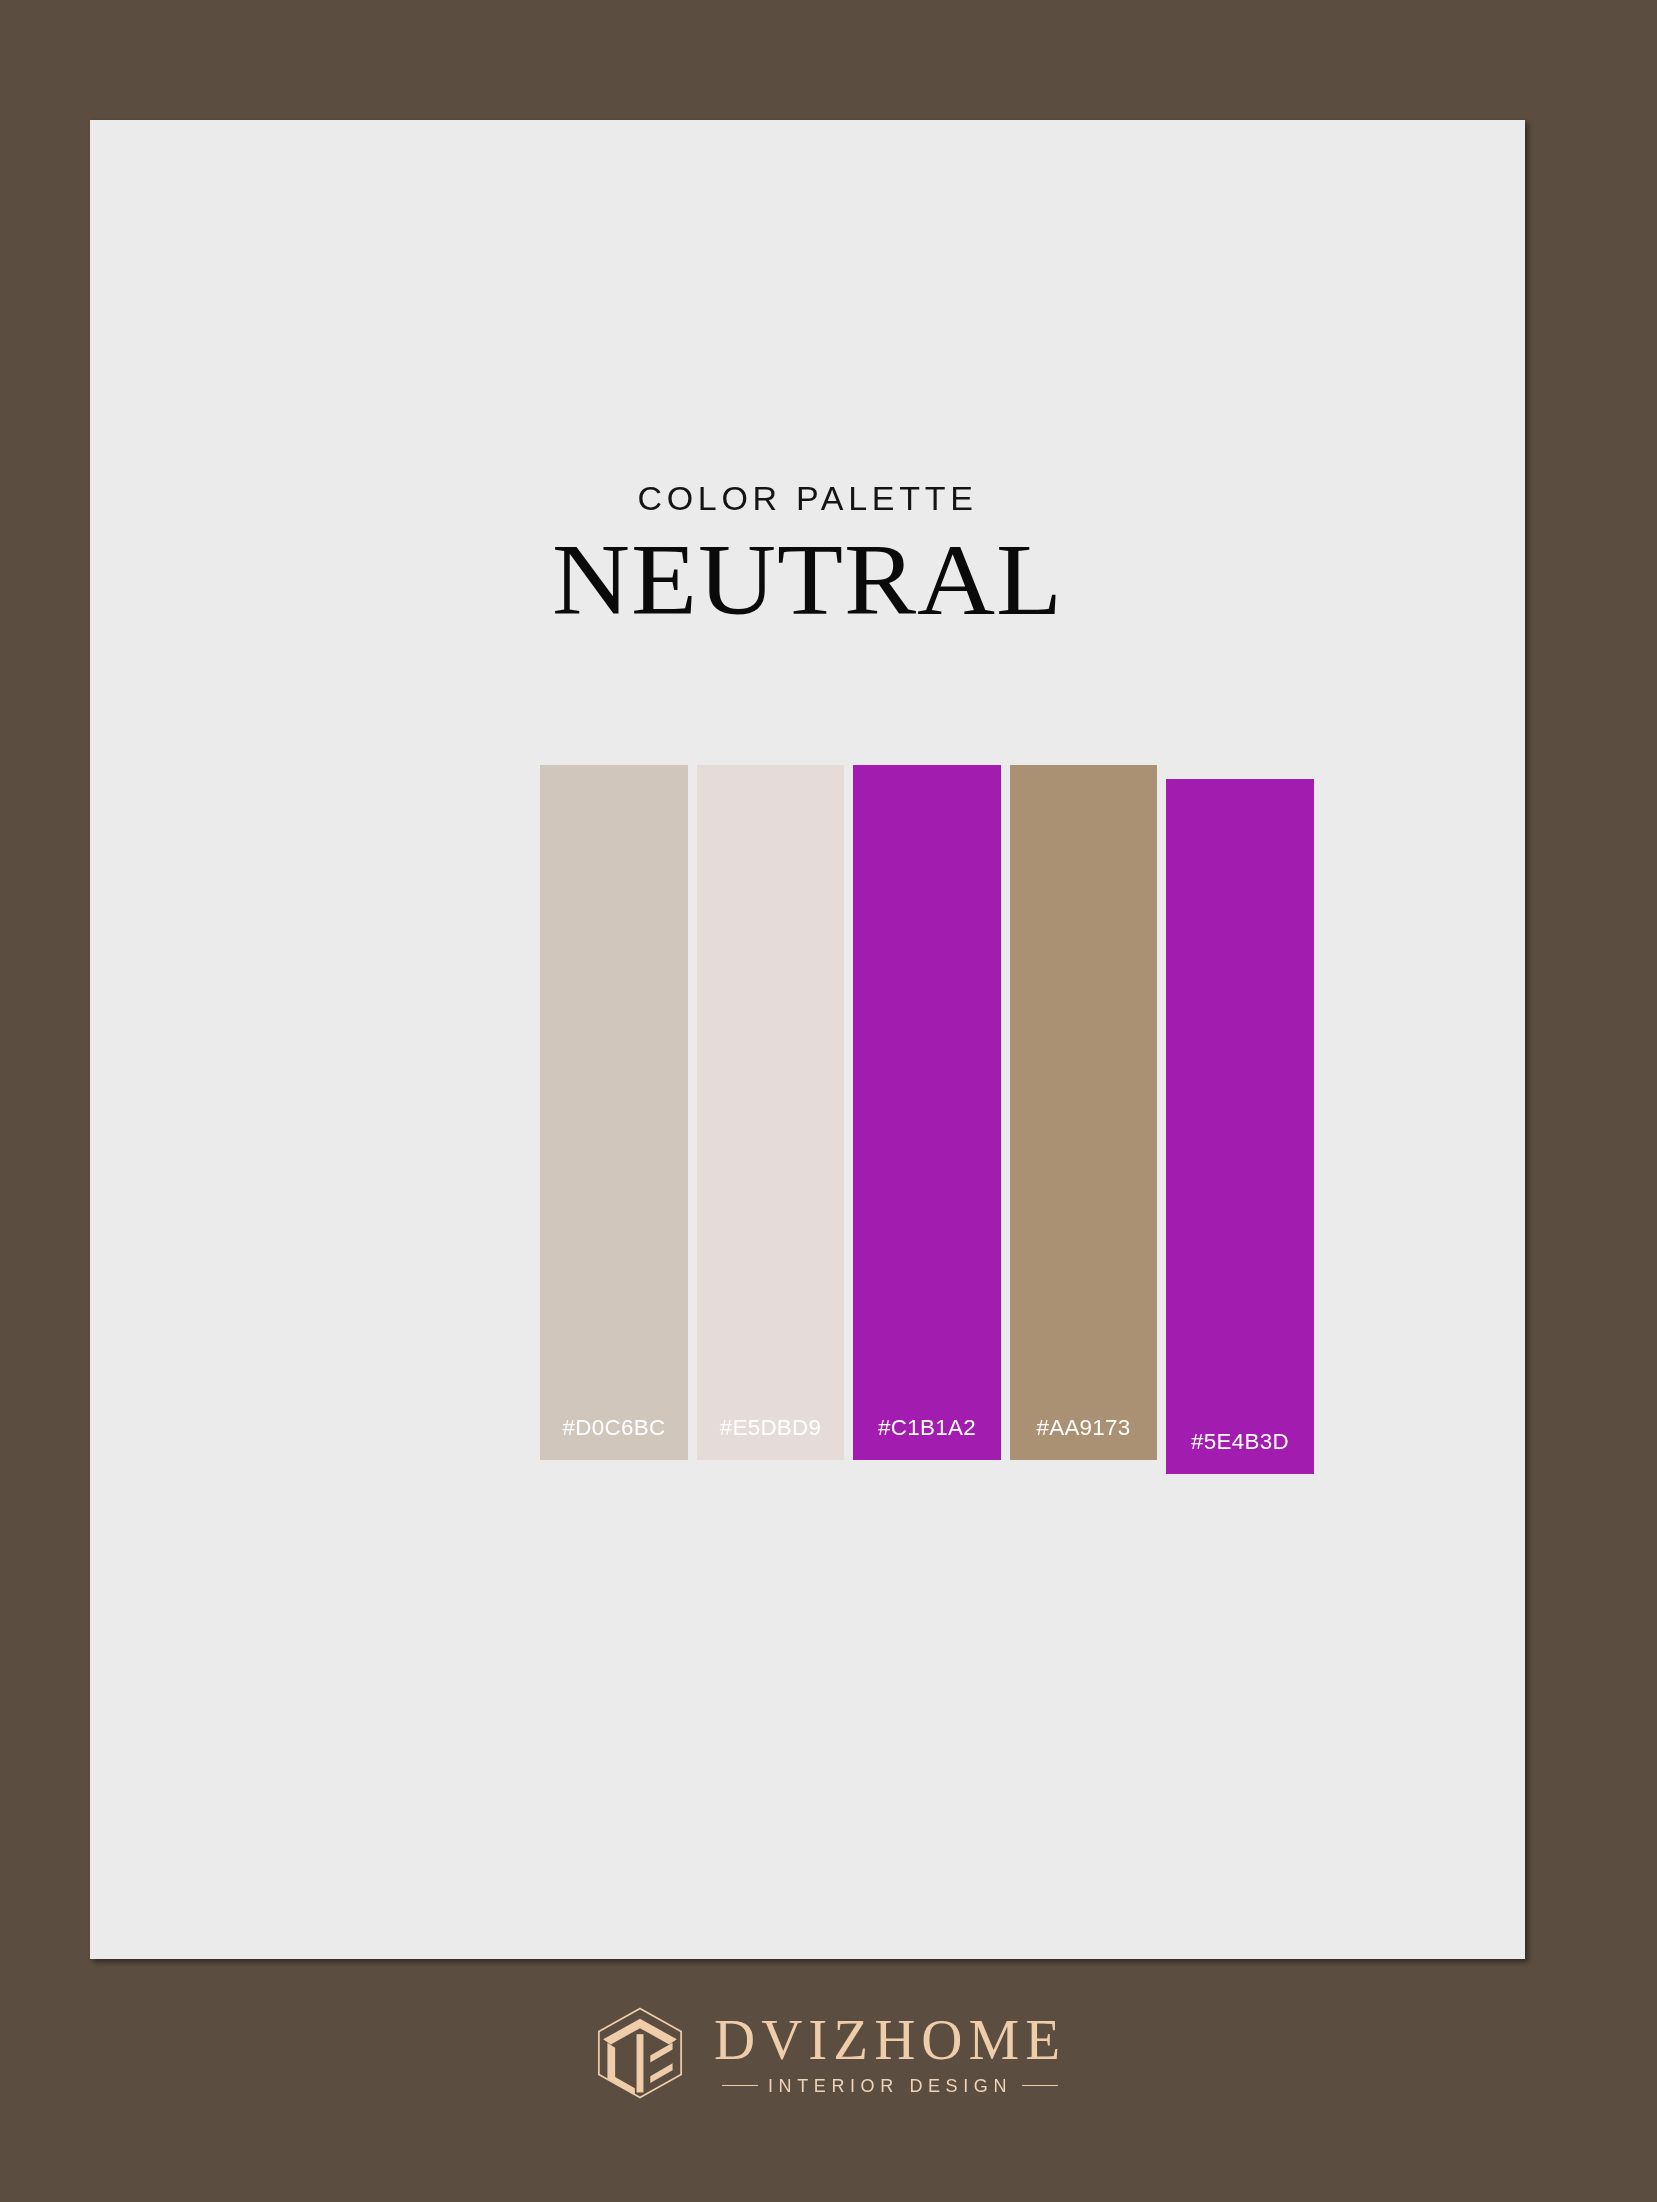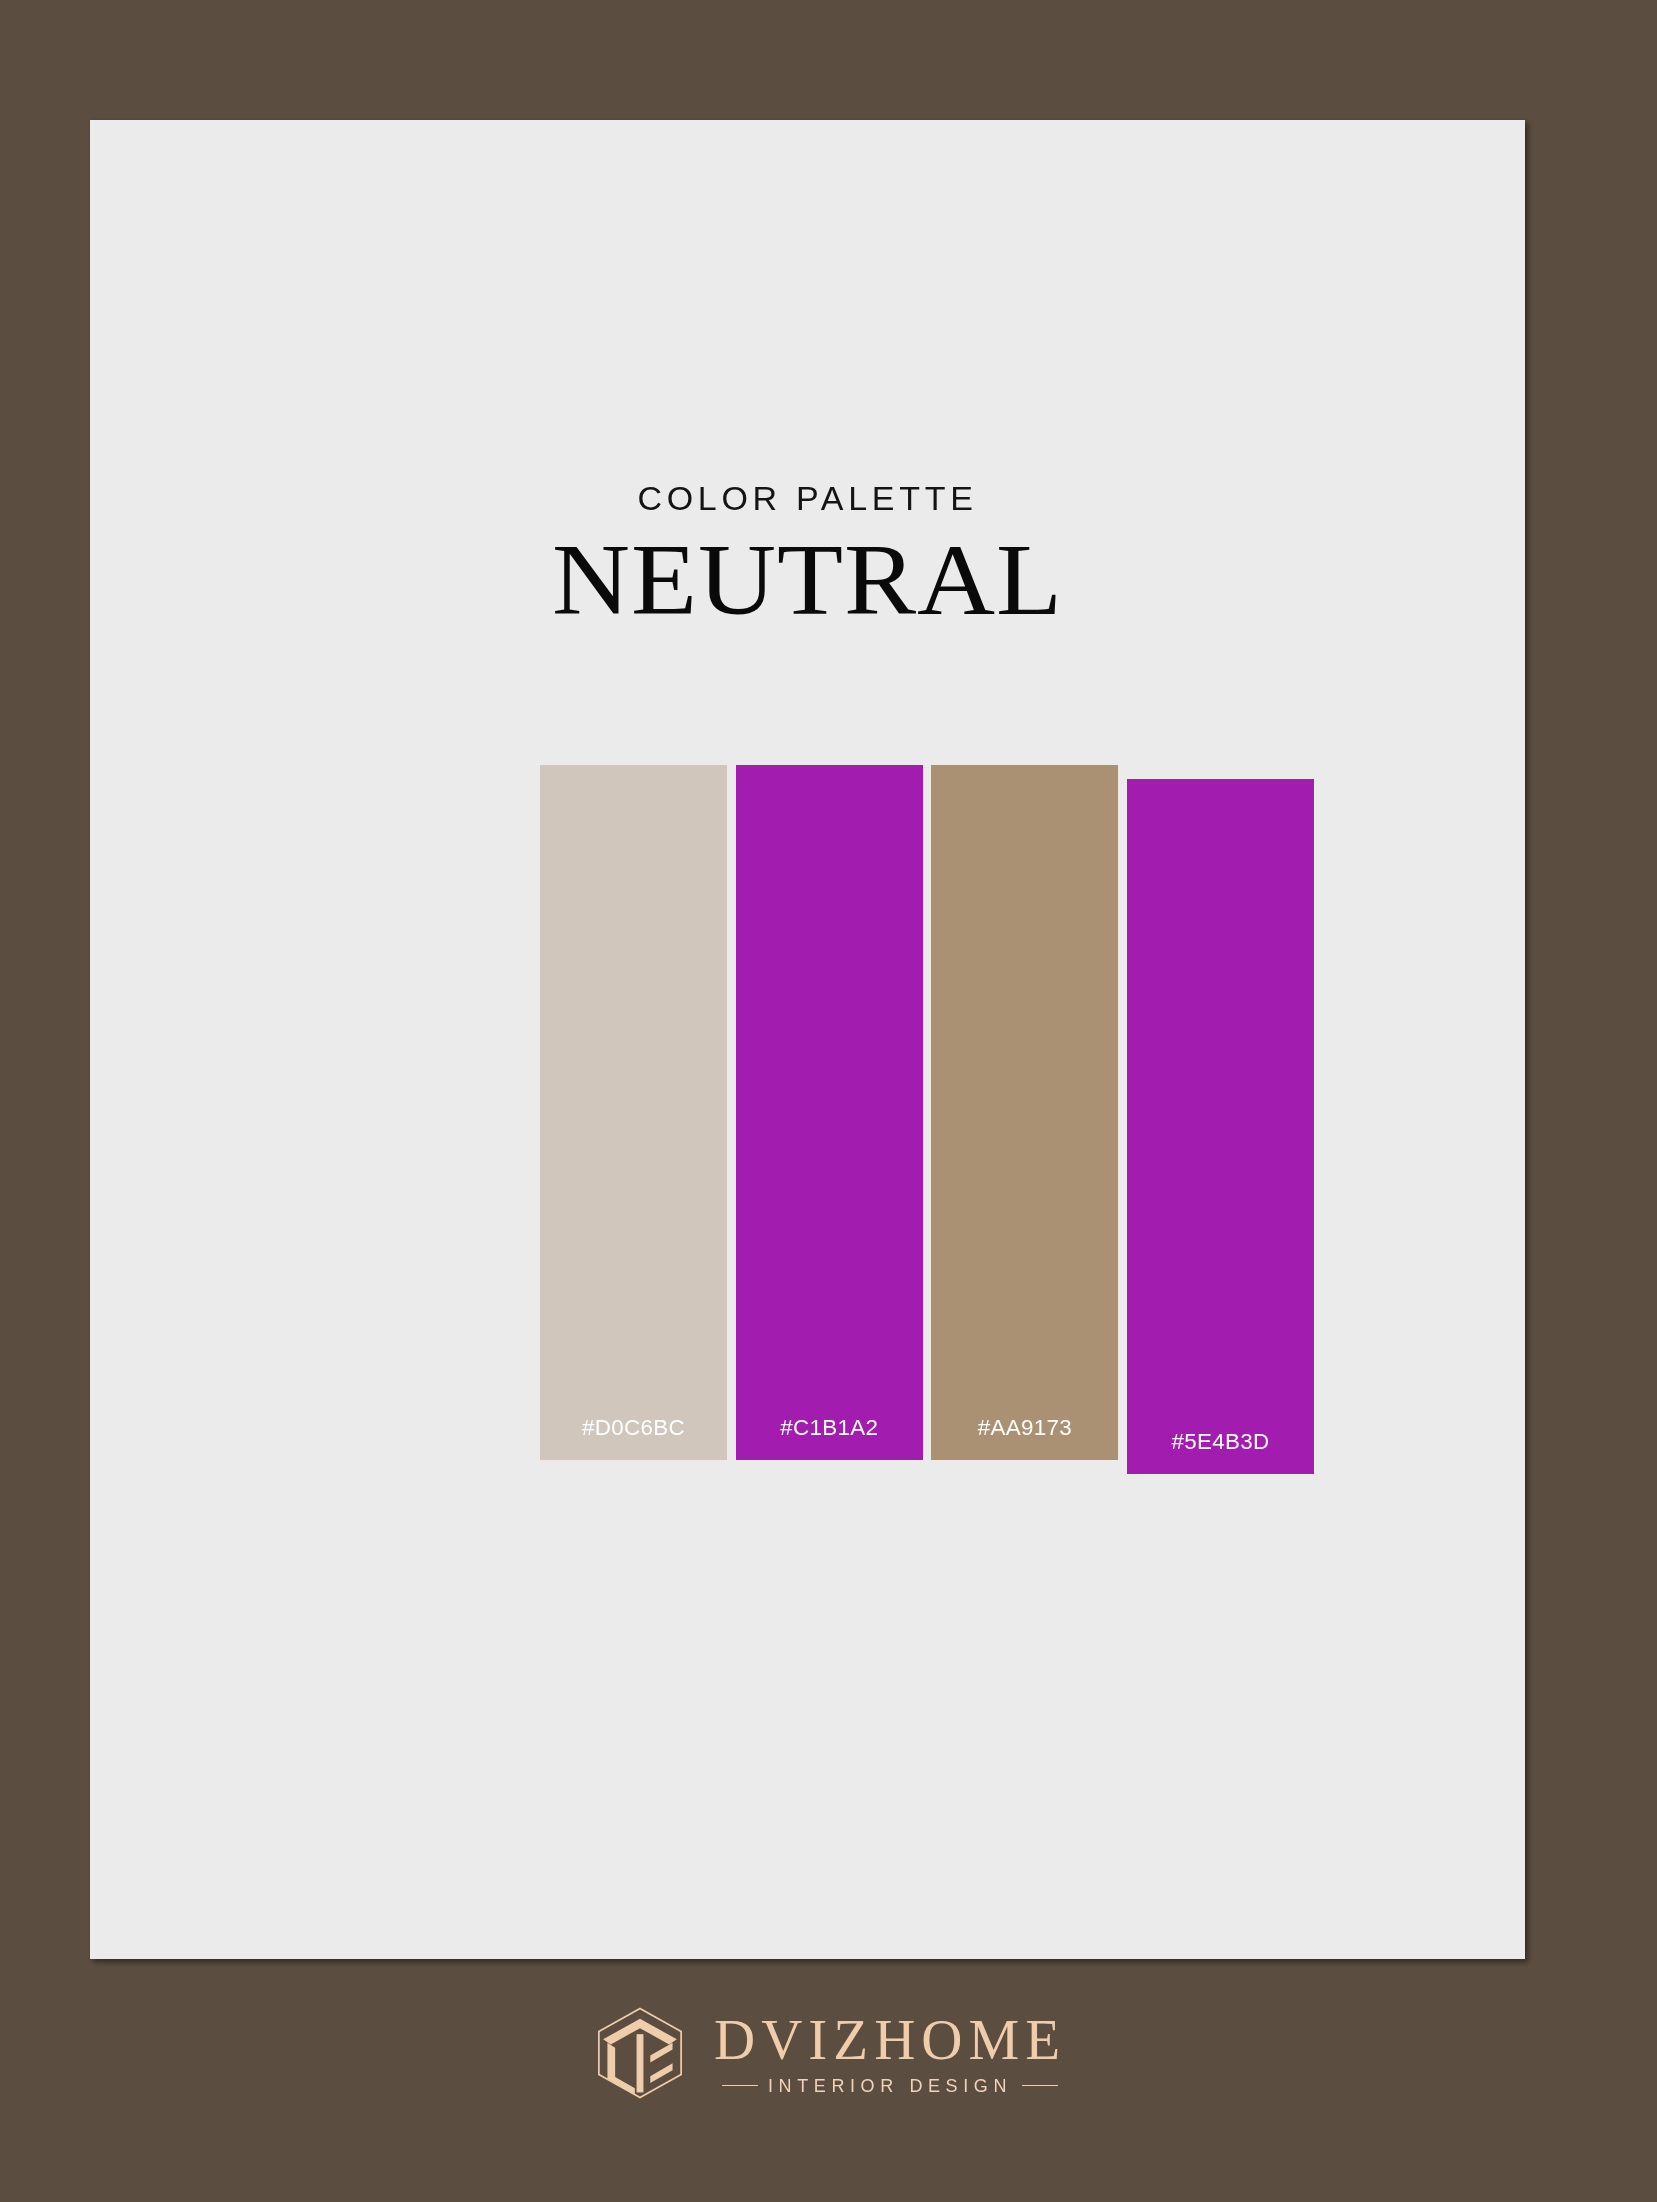--- a/index.html
+++ b/index.html
@@ -144,20 +144,23 @@
     <span id="eyebrow-title">COLOR PALETTE</span>
     <span id="main-title">NEUTRAL</span>
   </div>
 
   <div id="swatch-row">
 
     <div class="swatch" style="background:#D0C6BC;">
       <span class="swatch-label">#D0C6BC</span>
     </div>
 
+    <div class="swatch" style="background:#E5DBD9;">
+      <span class="swatch-label">#E5DBD9</span>
+    </div>
 
     <div class="swatch" style="background:#a21caf;">
       <span class="swatch-label">#C1B1A2</span>
     </div>
 
     <div class="swatch" style="background:#AA9173;">
       <span class="swatch-label">#AA9173</span>
     </div>
 
     <div class="swatch" style="background:#a21caf;margin-top:14px;">

